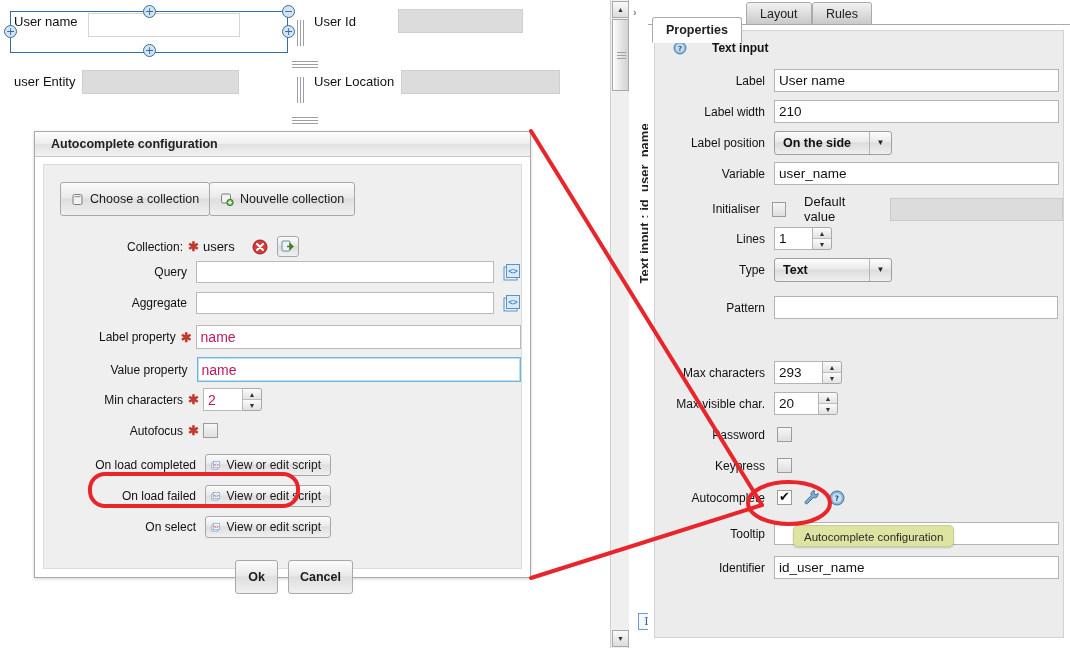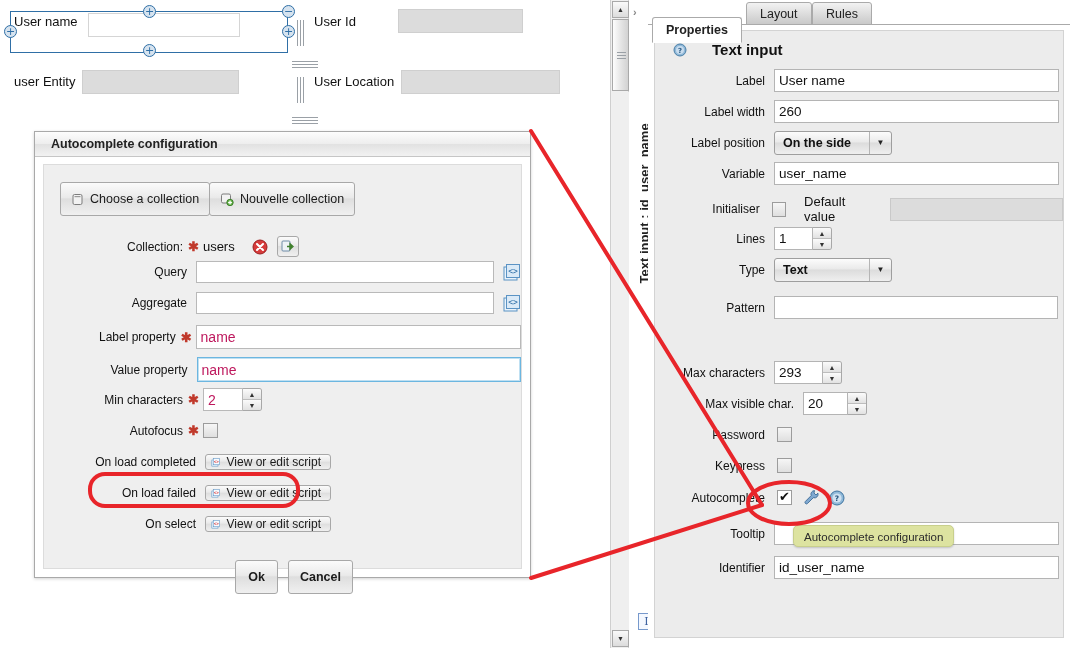--- a/index.html
+++ b/index.html
@@ -67,21 +67,21 @@
   }
   .txtinput.focused { border:1px solid #6cb6e0; box-shadow:0 0 0 1px #bfe0f2 inset; }
   .btn {
     background:linear-gradient(to bottom,#fbfbfb 0%,#eaeaea 45%,#dedede 50%,#f0f0f0 100%);
     border:1px solid #a8a8a8; border-radius:3px;
     font-size:12px; color:#1b1b1b; height:24px; line-height:22px;
     padding:16px 10px; display:inline-flex; align-items:center; gap:6px;
     cursor:pointer; white-space:nowrap;
   }
   .btn.big { height:26px; font-size:12.5px; }
-  .scriptbtn { height:16px; padding:0 9px 0 5px; gap:6px; }
+  .scriptbtn { height:22px; padding:0 9px 0 5px; gap:6px; }
   .spinbox { display:flex; align-items:stretch; }
   .spin-input { width:40px; }
   .spin-arrows {
     width:19px; display:flex; flex-direction:column;
     border:1px solid #a8a8a8; border-left:none; border-radius:0 3px 3px 0;
     overflow:hidden;
   }
   .spin-arrows div {
     flex:1; display:flex; align-items:center; justify-content:center;
     background:linear-gradient(to bottom,#fbfbfb,#e2e2e2);
@@ -405,31 +405,31 @@
   <div id="props">
 
     <div class="prow" style="left:0;top:10px;">
       <span style="margin-left:18px;">
         <svg class="icon-svg" width="14" height="14" viewBox="0 0 14 14">
           <circle cx="7" cy="7" r="6" fill="#8fb8d8" stroke="#4a7fa8"></circle>
           <circle cx="7" cy="7" r="4" fill="#c8dcee"></circle>
           <text x="7" y="10" font-size="7" fill="#2a5b85" text-anchor="middle" font-family="DejaVu Sans, sans-serif" font-weight="bold">?</text>
         </svg>
       </span>
-      <span style="margin-left:25px;font-weight:bold;font-size:15px;color:#111;">Text input</span>
+      <span style="margin-left:25px;font-weight:bold;font-size:12px;color:#111;">Text input</span>
     </div>
 
     <div class="prow" style="left:0;top:38px;width:100%;">
       <span class="plabel" style="width:110px;">Label</span>
       <span class="pinput" style="margin-left:9px;width:285px;">User name</span>
     </div>
 
     <div class="prow" style="left:0;top:69px;width:100%;">
       <span class="plabel" style="width:110px;">Label width</span>
-      <span class="pinput" style="margin-left:9px;width:285px;">260</span>
+      <span class="pinput" style="margin-left:9px;width:285px;">210</span>
     </div>
 
     <div class="prow" style="left:0;top:100px;width:100%;">
       <span class="plabel" style="width:110px;">Label position</span>
       <span class="pselect" style="margin-left:9px;width:118px;">
         <span class="lbl">On the side</span>
         <span class="arrow">▼</span>
       </span>
     </div>
 
@@ -475,21 +475,21 @@
       <span class="spinbox" style="margin-left:9px;">
         <span class="pinput" style="width:49px;">293</span>
         <span class="spin-arrows" style="height:23px;">
           <div>▲</div>
           <div>▼</div>
         </span>
       </span>
     </div>
 
     <div class="prow" style="left:0;top:361px;width:100%;">
-      <span class="plabel" style="width:110px;margin-left:29px;">Max visible char.</span>
+      <span class="plabel" style="width:110px;">Max visible char.</span>
       <span class="spinbox" style="margin-left:9px;">
         <span class="pinput" style="width:45px;">20</span>
         <span class="spin-arrows" style="height:23px;">
           <div>▲</div>
           <div>▼</div>
         </span>
       </span>
     </div>
 
     <div class="prow" style="left:0;top:396px;width:100%;">

